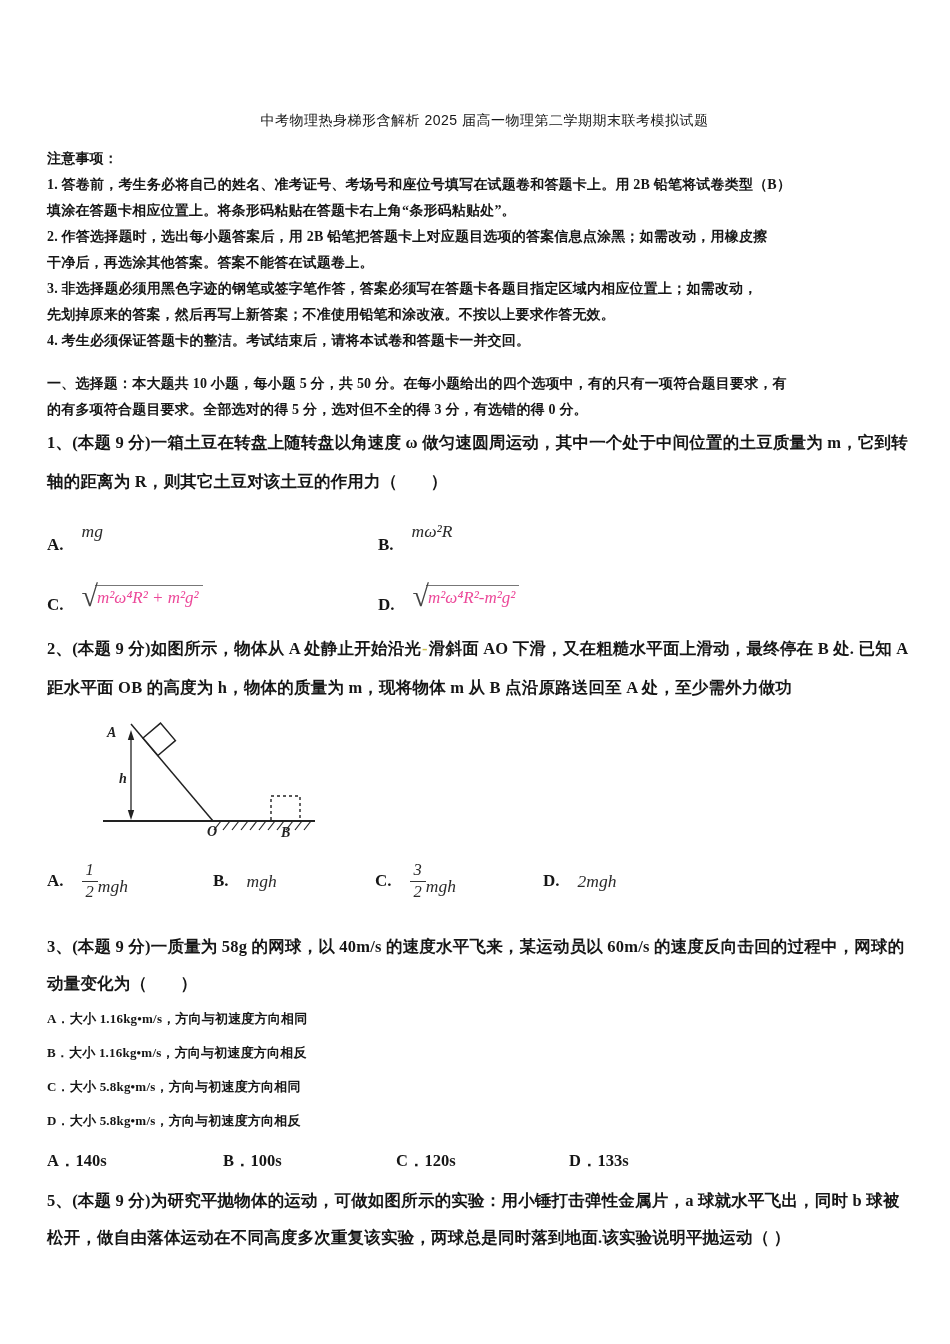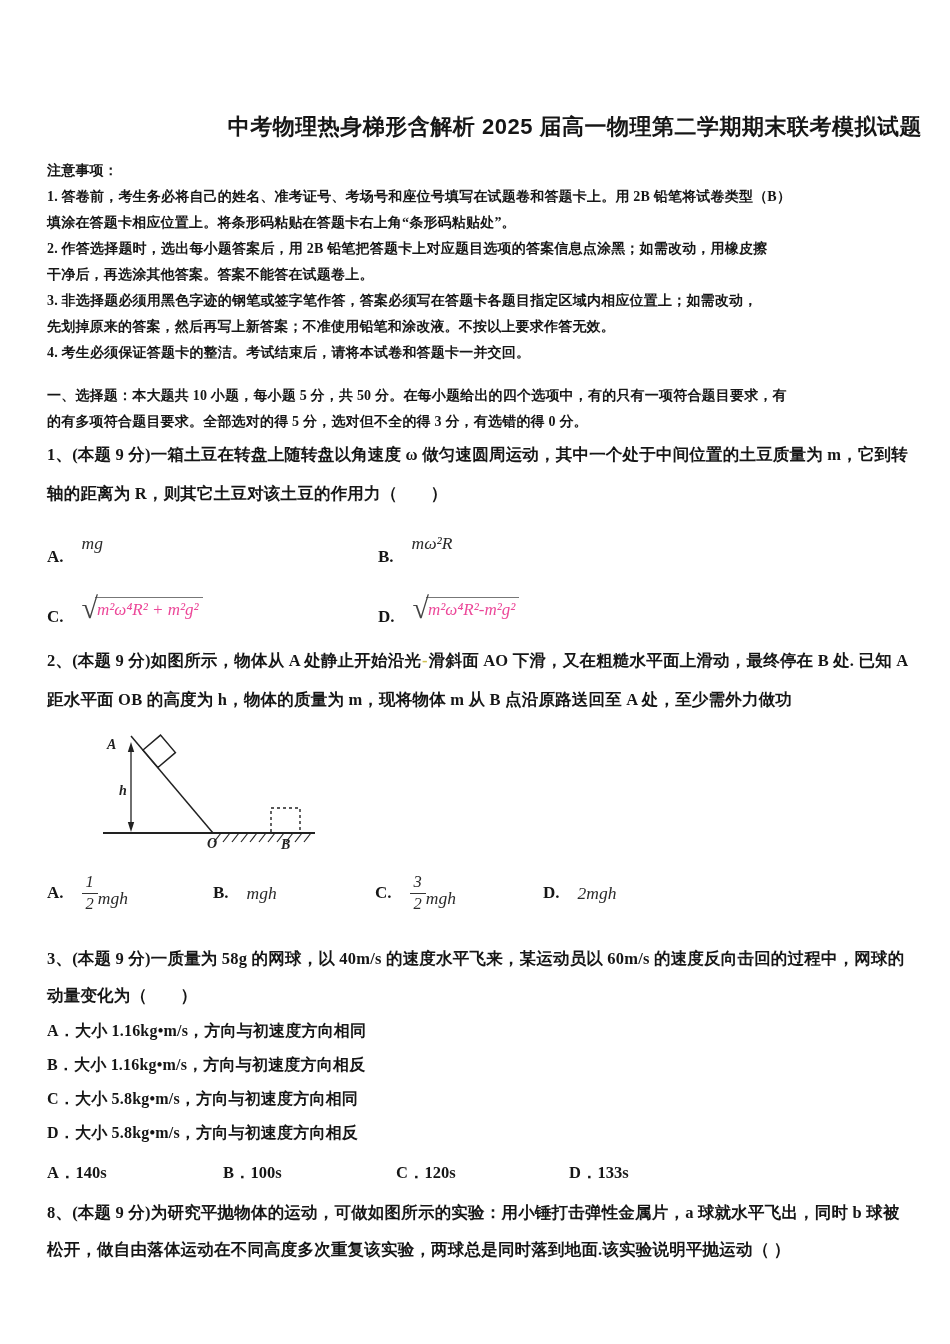--- a/index.html
+++ b/index.html
@@ -9,26 +9,26 @@
     background:#ffffff;
     color:#161616;
     font-family:"Liberation Serif", serif;
     font-weight:700;
     overflow:hidden;
     box-sizing:border-box;
     padding:112px 28px 0 47px;
   }
   .title {
     margin:0 0 16px 0;
-    text-align:right;
-    font-size:22px;
+    text-align:center;
+    font-size:14px;
     letter-spacing:0.5px;
     white-space:nowrap;
     font-family:"Liberation Sans", sans-serif;
-    font-weight:700;
+    font-weight:400;
   }
   p { margin:0; }
   .nline {
     font-size:14px;
     line-height:26px;
     letter-spacing:0.2px;
     white-space:nowrap;
   }
   .gap-md { height:17px; }
   .qline {
@@ -88,21 +88,21 @@
   .frac {
     display:inline-block; text-align:center;
     font-style:italic; font-weight:400;
     font-size:16.5px; line-height:1.15; color:#2a2a2a;
   }
   .frac .num { display:block; border-bottom:1.4px solid #333; padding:0 4px 1px; }
   .frac .den { display:block; padding-top:1px; }
   .frac-suffix { margin-top:10px; }
 
   .optline {
-    font-size:16px;
+    font-size:13px;
     line-height:34px;
     letter-spacing:0.2px;
     white-space:nowrap;
   }
   .opt-row4 { display:flex; margin-top:6px;gap:8px; }
   .opt-row4 span { display:inline-block; font-size:16.5px; line-height:34px; }
   .opt-row4 .w1 { width:168px; } .opt-row4 .w2 { width:165px; }
   .opt-row4 .w3 { width:165px; } .opt-row4 .w4 { flex:1; }
 </style>
 </head>
@@ -243,17 +243,17 @@
   <div style="margin-top:4px;">
     <div class="opt-row4">
       <span class="w1">A．140s</span>
       <span class="w2">B．100s</span>
       <span class="w3">C．120s</span>
       <span class="w4">D．133s</span>
     </div>
   </div>
 
   <div style="margin-top:4px;">
-    <p class="qline" style="line-height:37px;">8、(本题 9 分)为研究平抛物体的运动，可做如图所示的实验：用小锤打击弹性金属片，a 球就水平飞出，同时 b 球被</p>
+    <p class="qline" style="line-height:37px;">5、(本题 9 分)为研究平抛物体的运动，可做如图所示的实验：用小锤打击弹性金属片，a 球就水平飞出，同时 b 球被</p>
     <p class="qline" style="line-height:37px;">松开，做自由落体运动在不同高度多次重复该实验，两球总是同时落到地面.该实验说明平抛运动（ ）</p>
   </div>
 
 </div>
 
 </body></html>

